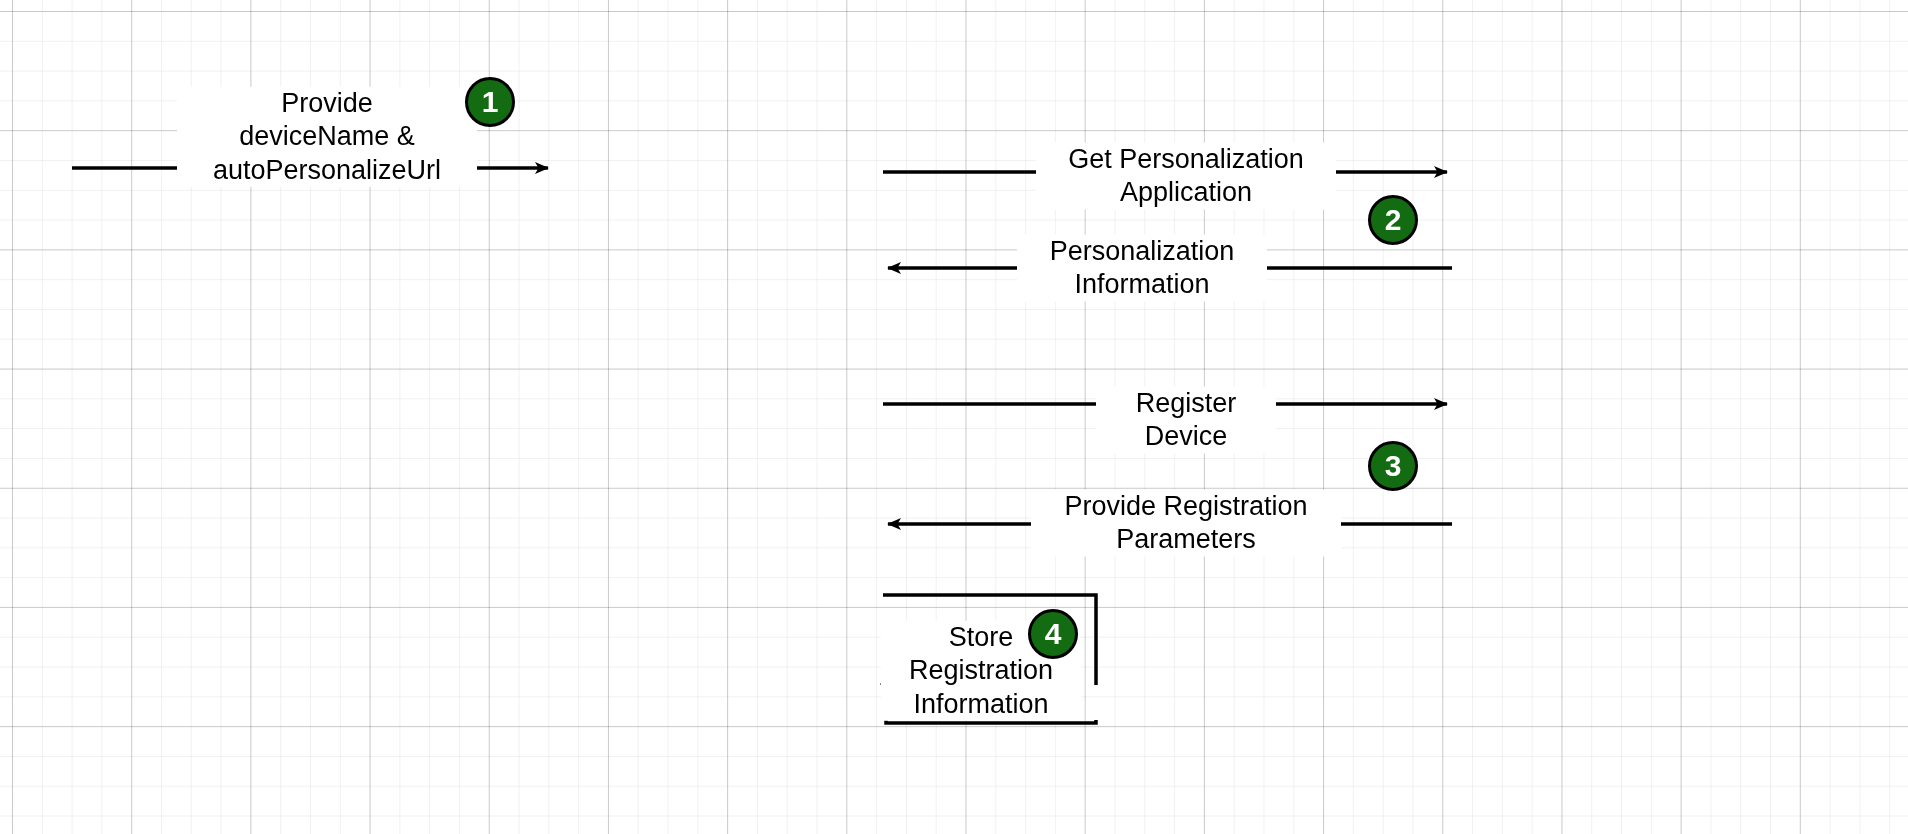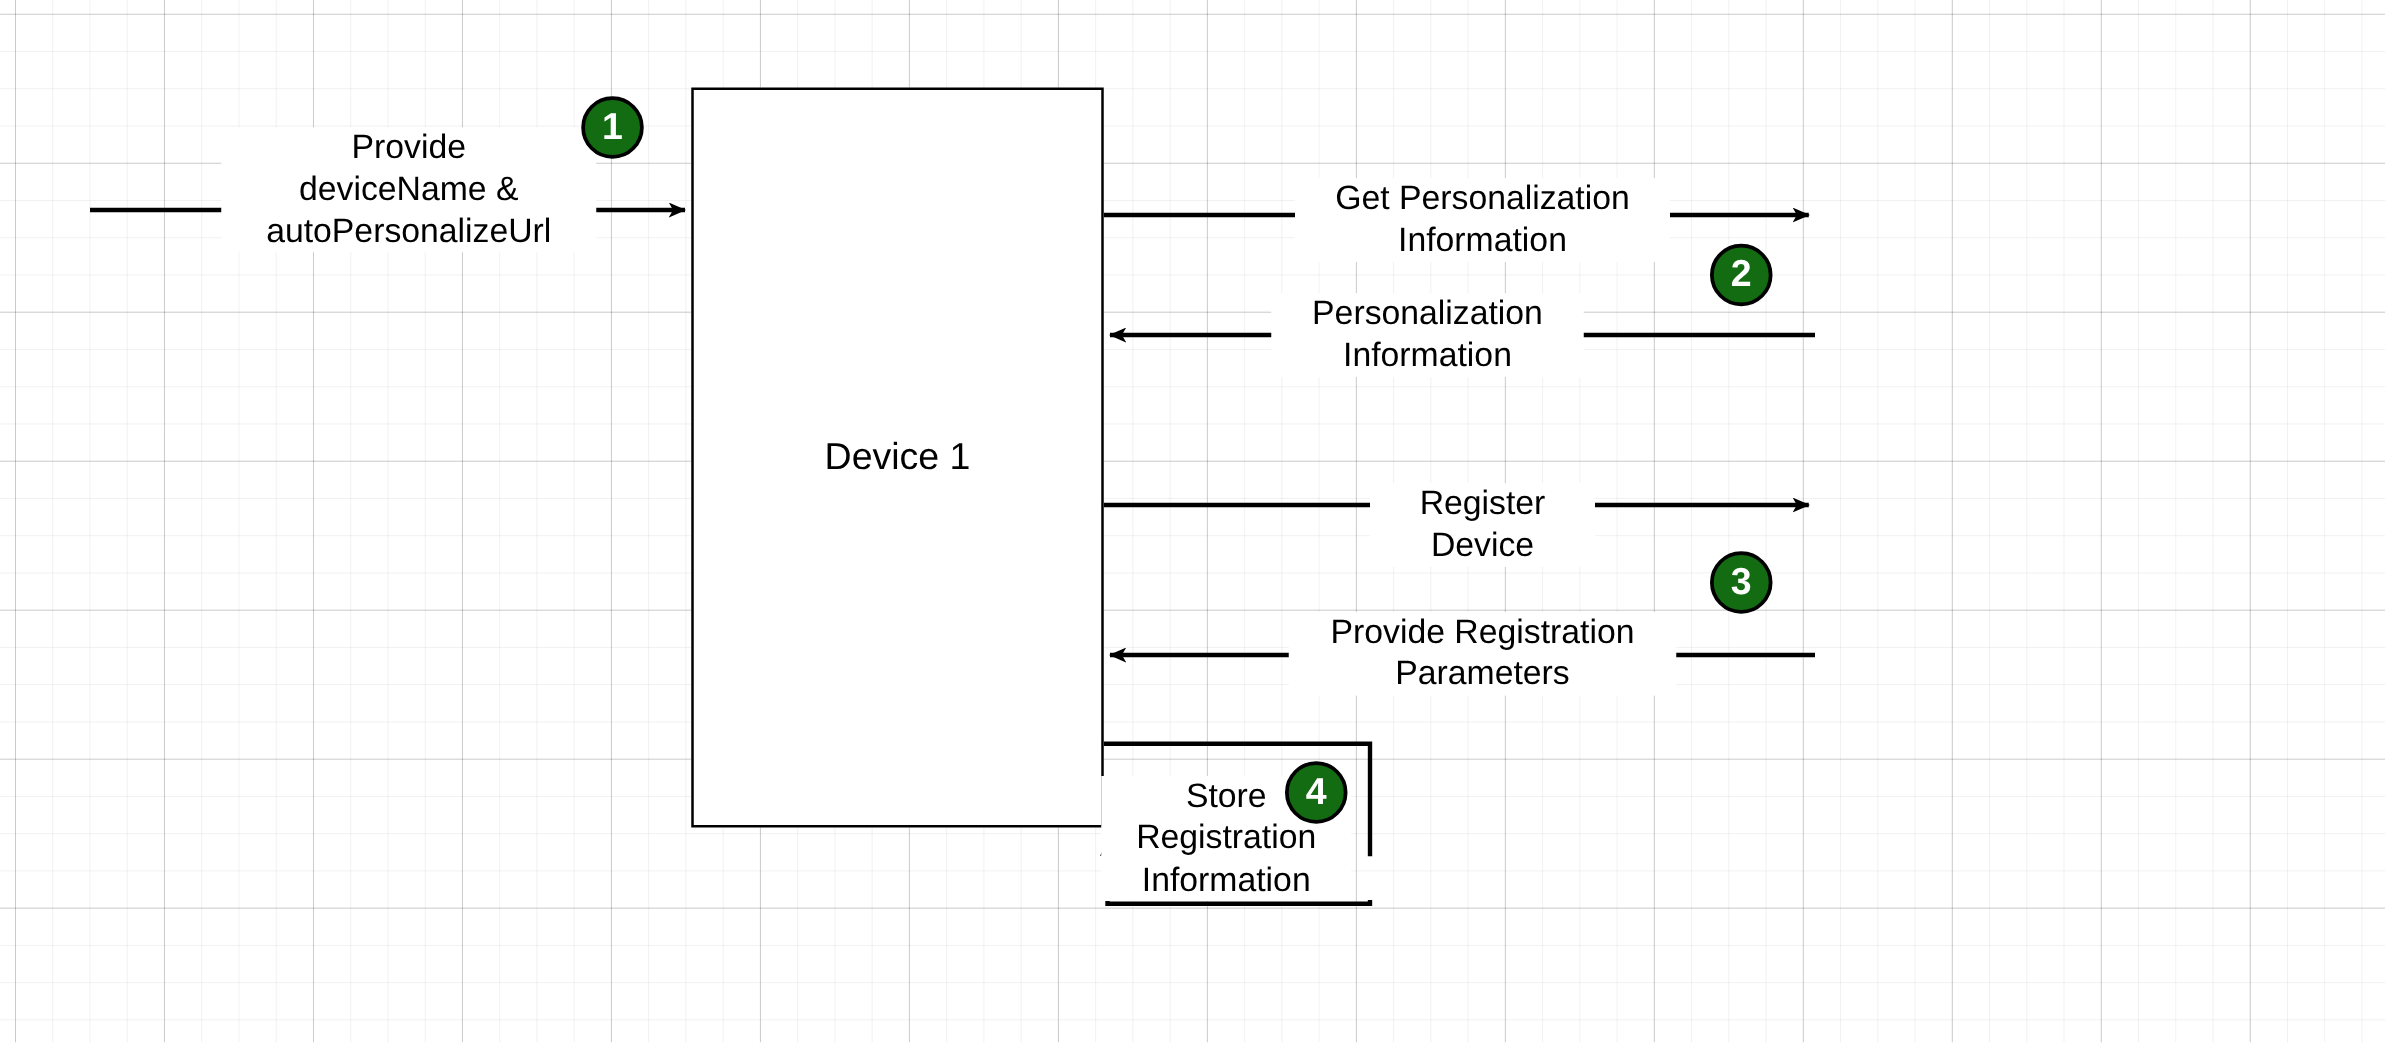--- a/index.html
+++ b/index.html
@@ -116,31 +116,28 @@
       <line x1="1452" y1="524" x2="1330" y2="524" stroke="#000000" stroke-width="3.5"></line>
       <line x1="1042" y1="524" x2="888" y2="524" stroke="#000000" stroke-width="3.5" marker-end="url(#arrowEnd)"></line>
     </g>
 
     <g>
       <polyline points="883,595 1096,595 1096,685" fill="none" stroke="#000000" stroke-width="3.5"></polyline>
       <polyline points="1096,720 1096,723 886,723 886,672" fill="none" stroke="#000000" stroke-width="3.5" marker-end="url(#arrowEnd)"></polyline>
     </g>
   </svg>
 
-  <div class="node-box" style="left:553px; top:70px; width:330px; height:592px;">
-    <span class="node-label">Device 1</span>
-  </div>
 
 
-  <div class="edge-label" style="left:327px; top:152px; width:300px;">Provide
+  <div class="edge-label" style="left:327px; top:137px; width:300px;">Provide
 deviceName &amp;
 autoPersonalizeUrl</div>
 
   <div class="edge-label" style="left:1186px; top:176px; width:300px;">Get Personalization
-Information</div>
+Application</div>
 
   <div class="edge-label" style="left:1142px; top:268px; width:250px;">Personalization
 Information</div>
 
   <div class="edge-label" style="left:1186px; top:404px; width:180px;margin-top:16px;">Register
 Device</div>
 
   <div class="edge-label" style="left:1186px; top:523px; width:310px;">Provide Registration
 Parameters</div>
 

